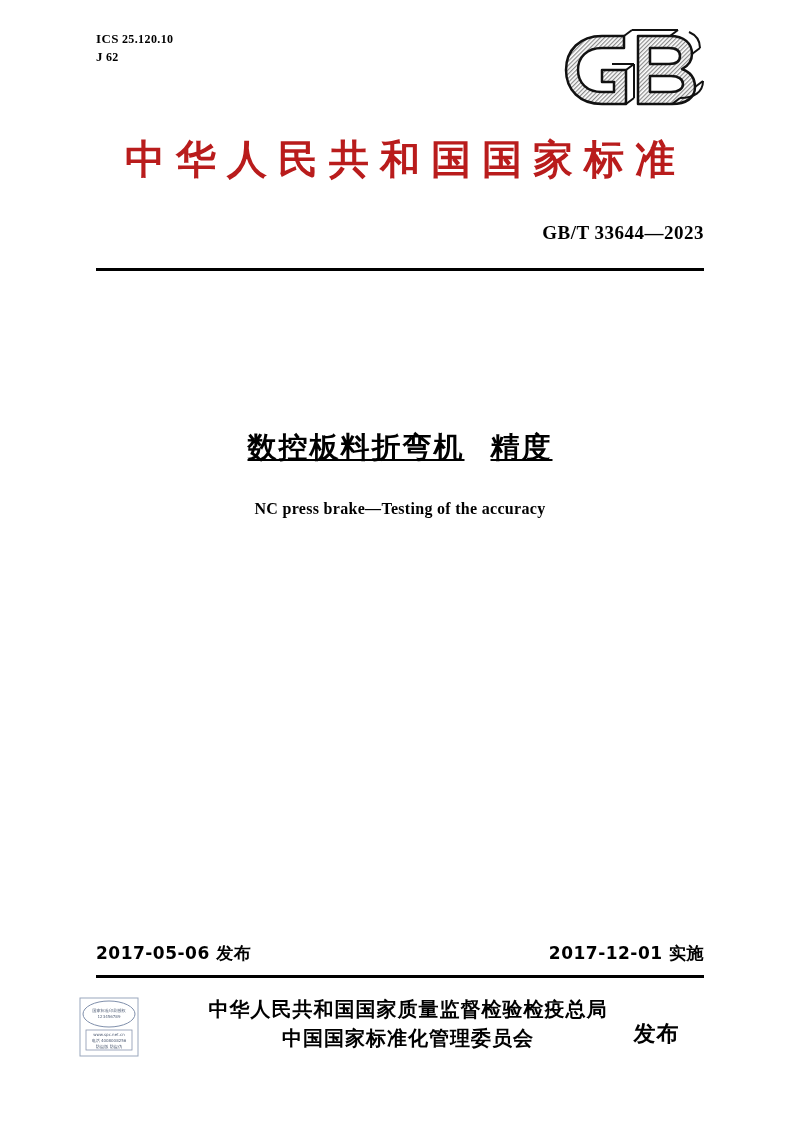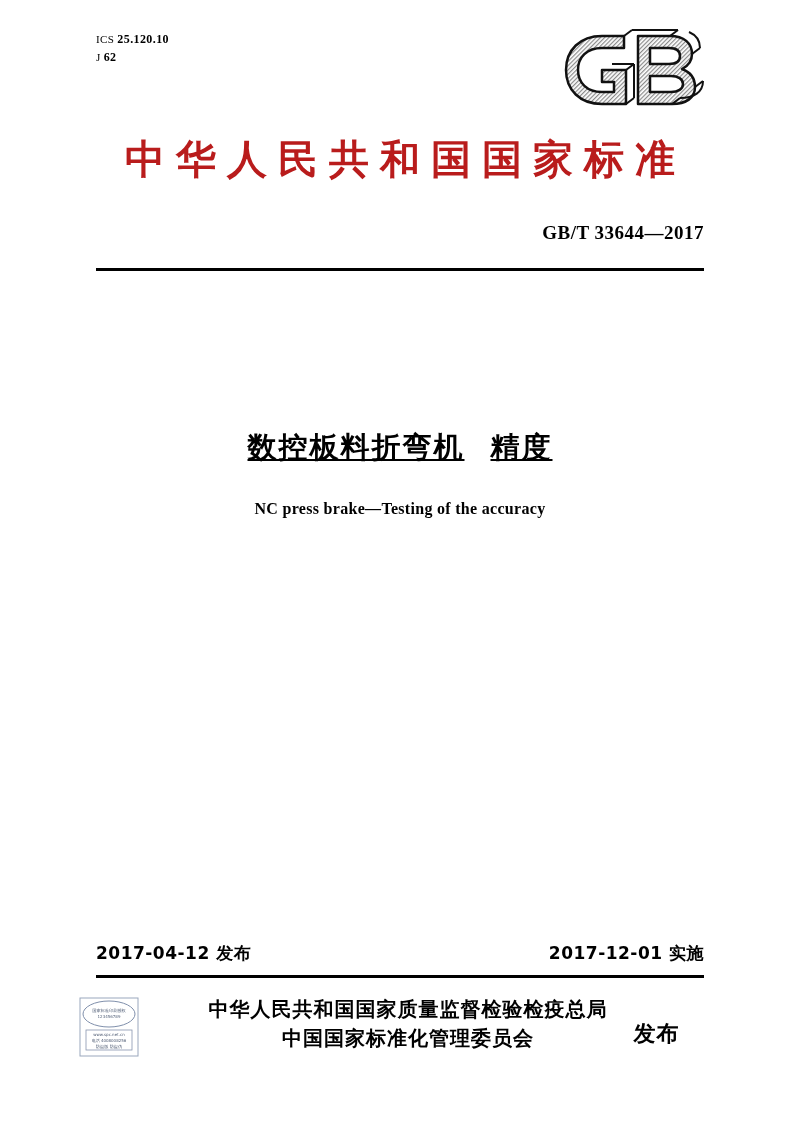--- a/index.html
+++ b/index.html
@@ -28,22 +28,22 @@
     line-height: 1.35;
   }
   .ics-line {
     font-family: "Liberation Serif", serif;
     font-weight: bold;
     font-size: 13px;
     letter-spacing: 0.4px;
     white-space: nowrap;
   }
   .ics-line .lbl {
-    font-size: 11px;
-    font-weight: normal;
+    font-size: 13px;
+    font-weight: bold;
   }
   .ics-line .val {
     font-size: 12px;
     font-weight: bold;
     margin-left: 3px;
   }
 
   
   .gb-logo {
     position: absolute;
@@ -220,30 +220,30 @@
 
       <g stroke="#111" stroke-width="2" fill="none">
         <path d="M68 10 L76 4 M70 44 L78 38 M70 78 L78 72 M139 61 L147 55 M136 28 L144 22 M114 10 L122 4 M116 78 L124 72"></path>
         <path d="M76 4 L122 4 M144 22 C144 15 140 9 133 6 M147 55 C147 66 138 72 124 72 M78 38 L78 72 M78 38 L56 38"></path>
       </g>
     </svg>
   </div>
 
   <div class="national-title">中华人民共和国国家标准</div>
 
-  <div class="std-number">GB/T 33644—2017</div>
+  <div class="std-number">GB/T 33644—2023</div>
 
   <div class="rule-top"></div>
 
   <div class="doc-title">
     <span>数控板料折弯机</span><span class="gap"></span><span>精度</span>
   </div>
   <div class="doc-subtitle">NC press brake—Testing of the accuracy</div>
 
-  <div class="date-left">2017-04-12 发布</div>
+  <div class="date-left">2017-05-06 发布</div>
   <div class="date-right">2017-12-01 实施</div>
 
   <div class="rule-bottom"></div>
 
   <div class="publisher">
     <span class="org-wrap">
       <span>中华人民共和国国家质量监督检验检疫总局</span><br>
       <span>中国国家标准化管理委员会</span>
       <span class="issue-word">发布</span>
     </span>

